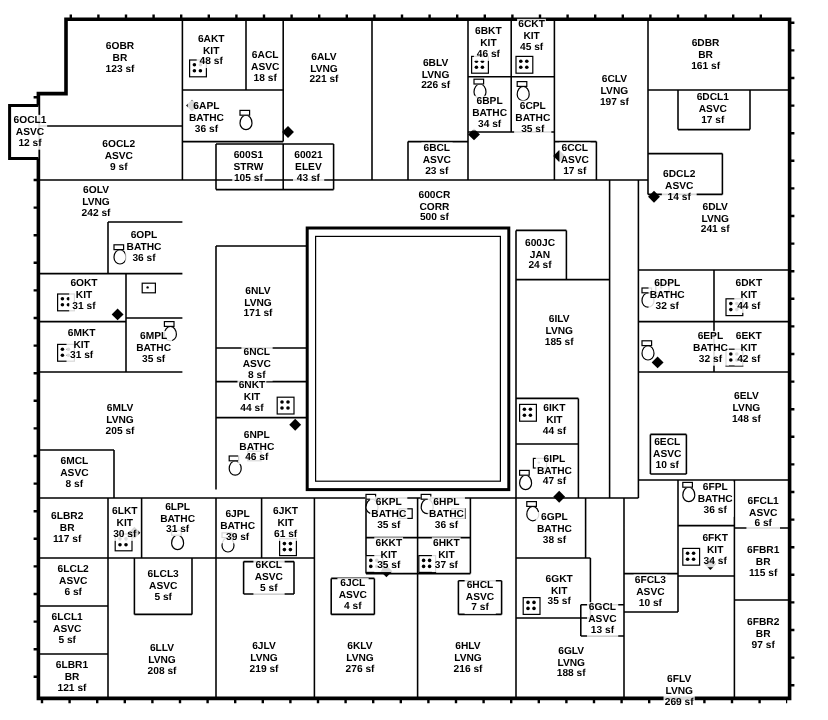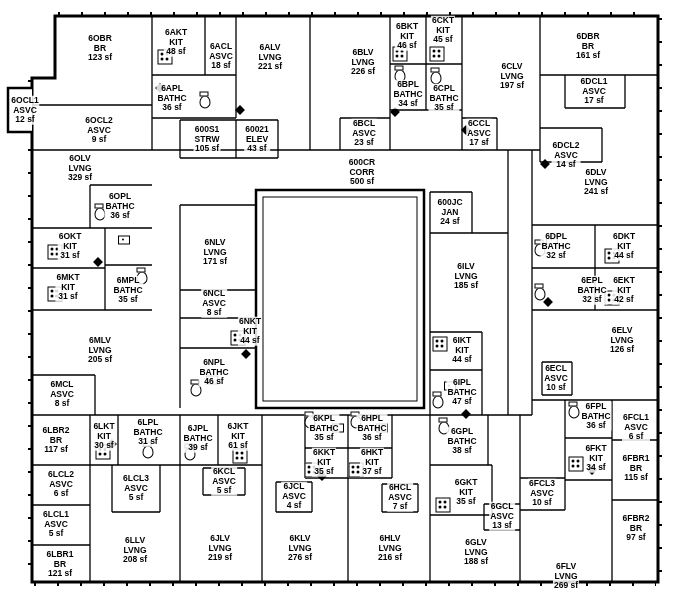--- a/index.html
+++ b/index.html
@@ -234,21 +234,21 @@
         <div class="ra">500 sf</div>
       </div>
       <div class="room-label" style="left: 450px; top: 212px;">
         <div class="rc">600JC</div>
         <div class="rt">JAN</div>
         <div class="ra">24 sf</div>
       </div>
       <div class="room-label" style="left: 80px; top: 168px;">
         <div class="rc">6OLV</div>
         <div class="rt">LVNG</div>
-        <div class="ra">329 sf</div>
+        <div class="ra">242 sf</div>
       </div>
       <div class="room-label" style="left: 120px; top: 206px;">
         <div class="rc">6OPL</div>
         <div class="rt">BATHC</div>
         <div class="ra">36 sf</div>
       </div>
       <div class="room-label" style="left: 70px; top: 246px;">
         <div class="rc">6OKT</div>
         <div class="rt">KIT</div>
         <div class="ra">31 sf</div>
@@ -276,21 +276,21 @@
       <div class="room-label" style="left: 215px; top: 252px;">
         <div class="rc">6NLV</div>
         <div class="rt">LVNG</div>
         <div class="ra">171 sf</div>
       </div>
       <div class="room-label" style="left: 214px; top: 303px;">
         <div class="rc">6NCL</div>
         <div class="rt">ASVC</div>
         <div class="ra">8 sf</div>
       </div>
-      <div class="room-label" style="left: 210px; top: 331px; margin-left: 40px;">
+      <div class="room-label" style="left: 210px; top: 331px;">
         <div class="rc">6NKT</div>
         <div class="rt">KIT</div>
         <div class="ra">44 sf</div>
       </div>
       <div class="room-label" style="left: 214px; top: 372px;">
         <div class="rc">6NPL</div>
         <div class="rt">BATHC</div>
         <div class="ra">46 sf</div>
       </div>
       <div class="room-label" style="left: 466px; top: 276px;">
@@ -324,21 +324,21 @@
         <div class="ra">32 sf</div>
       </div>
       <div class="room-label" style="left: 624px; top: 290px;">
         <div class="rc">6EKT</div>
         <div class="rt">KIT</div>
         <div class="ra">42 sf</div>
       </div>
       <div class="room-label" style="left: 586px; top: 340px; margin-left: 36px;">
         <div class="rc">6ELV</div>
         <div class="rt">LVNG</div>
-        <div class="ra">126 sf</div>
+        <div class="ra">148 sf</div>
       </div>
       <div class="room-label" style="left: 556px; top: 378px;">
         <div class="rc">6ECL</div>
         <div class="rt">ASVC</div>
         <div class="ra">10 sf</div>
       </div>
       <div class="room-label" style="left: 596px; top: 416px;">
         <div class="rc">6FPL</div>
         <div class="rt">BATHC</div>
         <div class="ra">36 sf</div>

